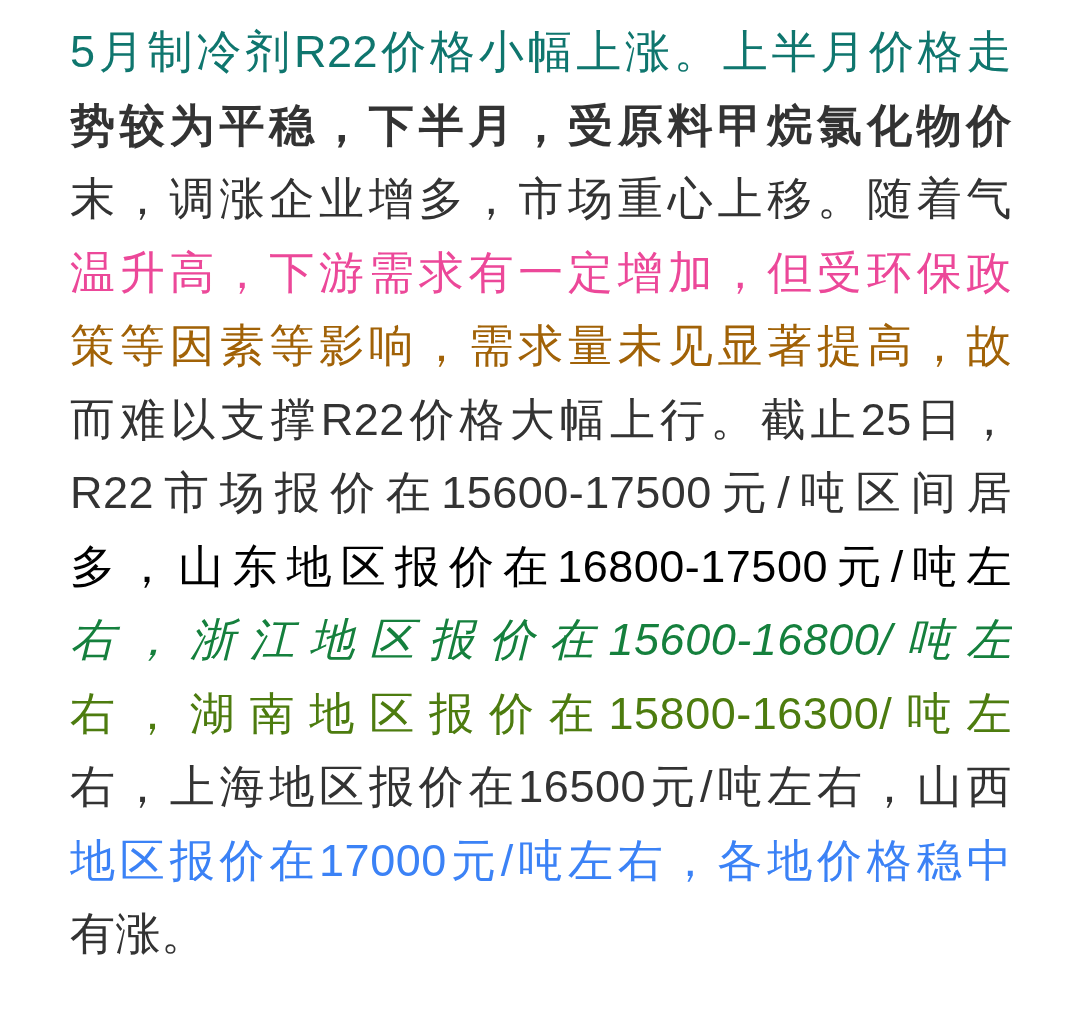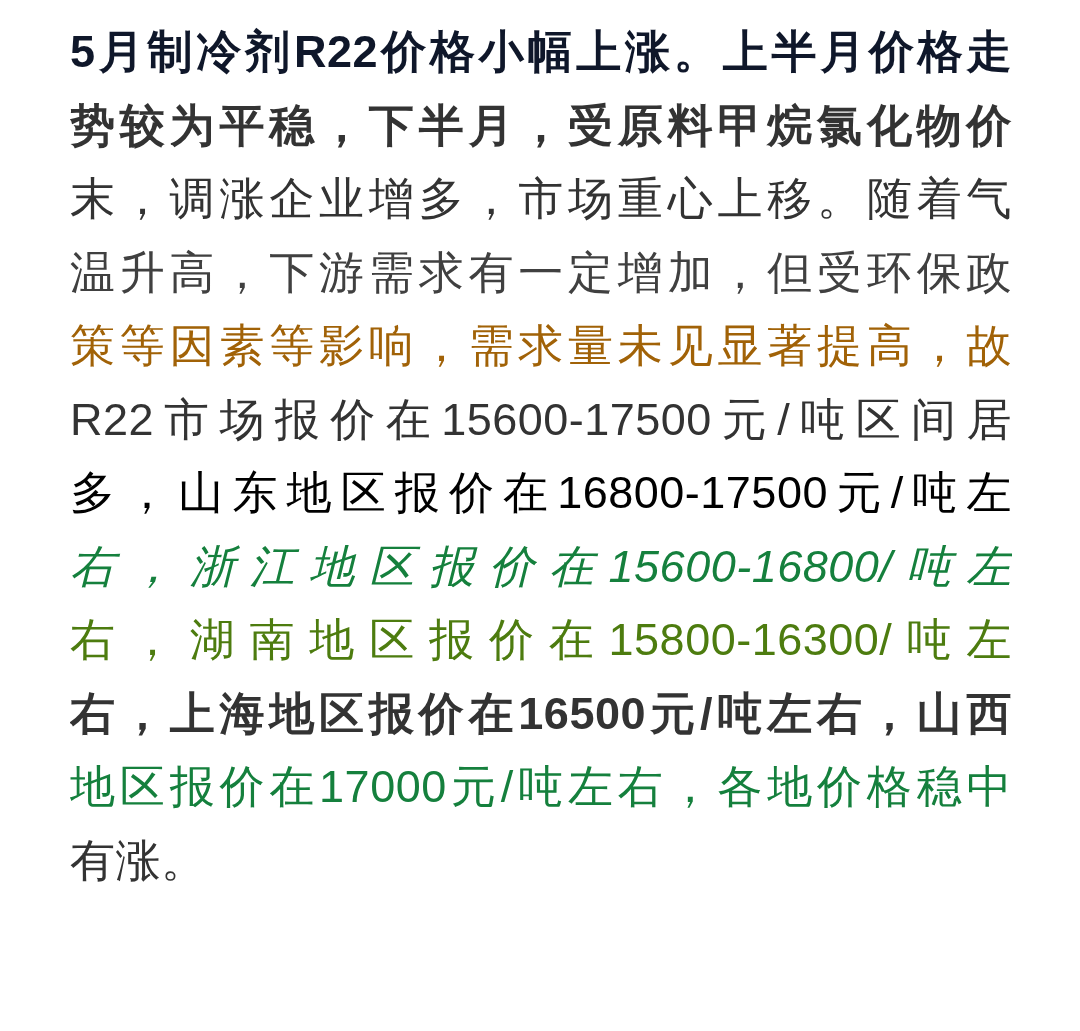--- a/index.html
+++ b/index.html
@@ -33,25 +33,26 @@
   }
   .text-line.last-line {
     text-align: left;
     text-align-last: left;
   }
 </style>
 </head>
 <body style="background: rgb(255, 255, 255);">
 
 <div class="article">
-  <p class="text-line" style="color: #0f172a; font-weight: bold;">5月制冷剂R22价格小幅上涨。上半月价格走</p>
+  <p class="text-line" style="color: #0f766e;">5月制冷剂R22价格小幅上涨。上半月价格走</p>
   <p class="text-line" style="color: rgb(51, 51, 51); font-weight: bold;">势较为平稳，下半月，受原料甲烷氯化物价</p>
   <p class="text-line" style="color: rgb(51, 51, 51);">末，调涨企业增多，市场重心上移。随着气</p>
-  <p class="text-line" style="color: #404040;">温升高，下游需求有一定增加，但受环保政</p>
+  <p class="text-line" style="color: #ec4899;">温升高，下游需求有一定增加，但受环保政</p>
   <p class="text-line" style="color: #a16207;">策等因素等影响，需求量未见显著提高，故</p>
+  <p class="text-line" style="color: rgb(51, 51, 51);">而难以支撑R22价格大幅上行。截止25日，</p>
   <p class="text-line" style="color: rgb(51, 51, 51);">R22市场报价在15600-17500元/吨区间居</p>
   <p class="text-line" style="color: #000000;">多，山东地区报价在16800-17500元/吨左</p>
   <p class="text-line" style="color: #15803d; font-style: italic;">右，浙江地区报价在15600-16800/吨左</p>
   <p class="text-line" style="color: #4d7c0f;">右，湖南地区报价在15800-16300/吨左</p>
-  <p class="text-line" style="color: rgb(51, 51, 51); font-weight: bold;">右，上海地区报价在16500元/吨左右，山西</p>
-  <p class="text-line" style="color: #15803d;">地区报价在17000元/吨左右，各地价格稳中</p>
+  <p class="text-line" style="color: rgb(51, 51, 51);">右，上海地区报价在16500元/吨左右，山西</p>
+  <p class="text-line" style="color: #3b82f6;">地区报价在17000元/吨左右，各地价格稳中</p>
   <p class="text-line last-line" style="color: rgb(51, 51, 51);">有涨。</p>
 </div>
 
 </body></html>

